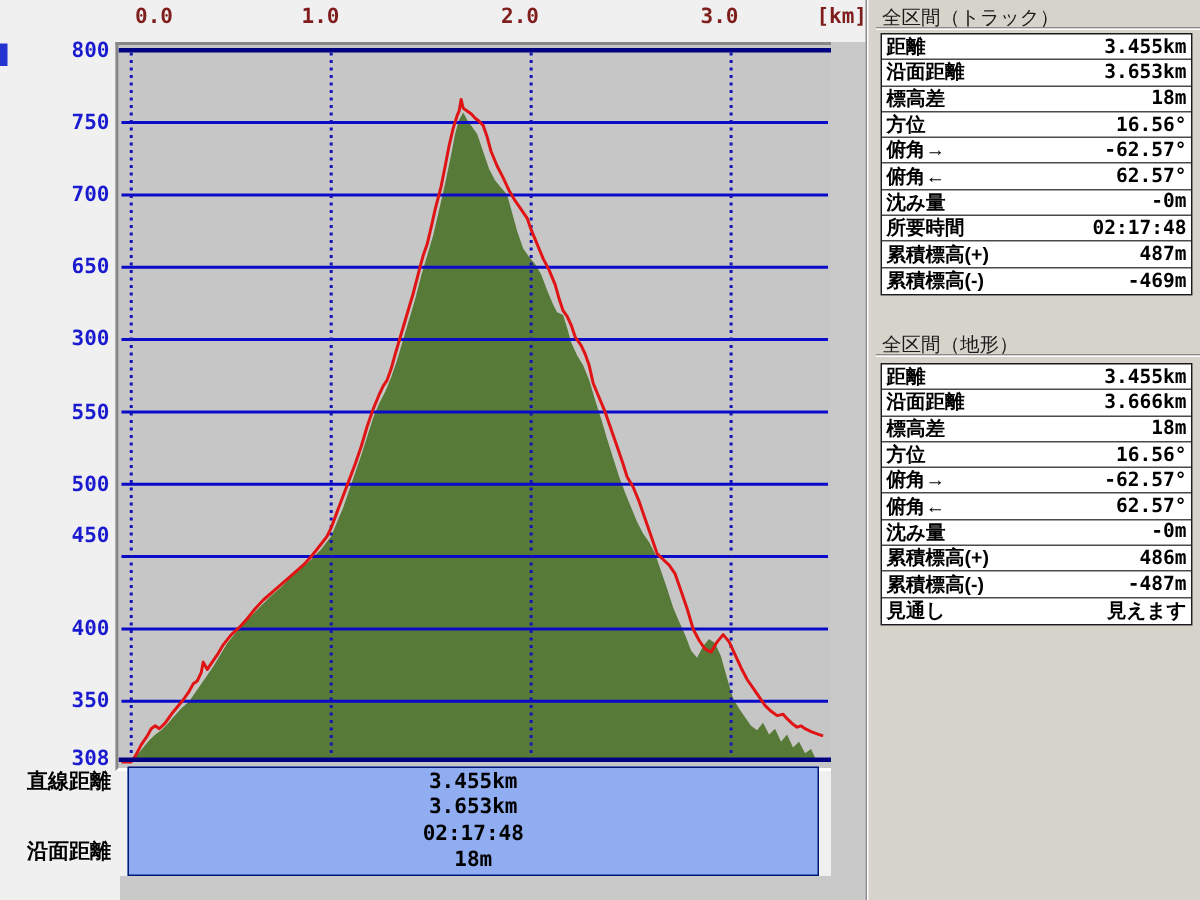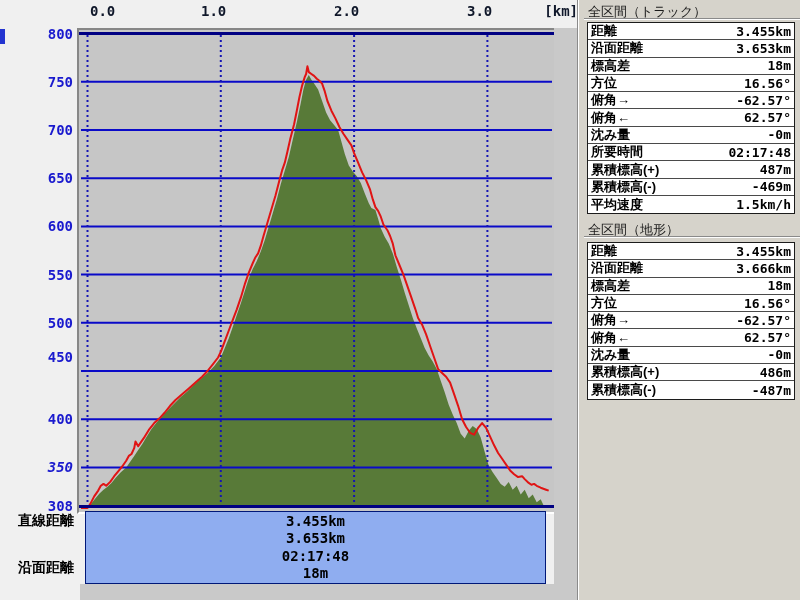--- a/index.html
+++ b/index.html
@@ -2,21 +2,21 @@
 <html><head>
 <meta charset="utf-8">
 <style>
   html,body{margin:0;padding:0;}
   body{width:800px;height:600px;overflow:hidden;background:#f0f0f0;
        font-family:"Liberation Sans",sans-serif;position:relative;}
   .abs{position:absolute;}
   
   #blue-mark{left:0;top:29px;width:5px;height:15px;background:#2334d0;}
   
-  .xtick,#km-label{top:3px;font:700 14px "DejaVu Sans Mono",monospace;color:#0f172a;}
+  .xtick,#km-label{top:3px;font:700 14px "DejaVu Sans Mono",monospace;color:#7f1d1d;}
   .xtick{width:40px;text-align:left;}
   #km-label{left:536px;width:42px;text-align:right;}
   #yticks{left:0;top:0;width:73px;height:492px;}
   .ytick{position:absolute;width:73px;text-align:right;
          font:700 14px "DejaVu Sans Mono",monospace;color:#1a1ace;}
   
   #chart-frame{left:77px;top:28px;width:475px;height:482px;
     border-top:2px solid #878787;border-left:2px solid #878787;
     border-right:2px solid #ffffff;border-bottom:2px solid #ffffff;
     background:#c6c6c6;}
@@ -56,26 +56,26 @@
     <div class="xtick abs" style="left: 201px;">1.0</div>
     <div class="xtick abs" style="left: 334px;">2.0</div>
     <div class="xtick abs" style="left: 467px;">3.0</div>
   </div>
 <div id="km-label" class="abs">[km]</div>
 <div id="yticks" class="abs">
     <div class="ytick" style="top: 26px;">800</div>
     <div class="ytick" style="top: 74px;">750</div>
     <div class="ytick" style="top: 122px;">700</div>
     <div class="ytick" style="top: 170px;">650</div>
-    <div class="ytick" style="top: 218px;">600</div>
+    <div class="ytick" style="top: 218px;">300</div>
     <div class="ytick" style="top: 267px;">550</div>
     <div class="ytick" style="top: 315px;">500</div>
     <div class="ytick" style="top: 349px; text-align: right;">450</div>
     <div class="ytick" style="top: 411px;">400</div>
-    <div class="ytick" style="top: 459px; font-style: italic;">350</div>
+    <div class="ytick" style="top: 459px;">350</div>
     <div class="ytick" style="top: 498px;">308</div>
   </div>
 
 <div id="chart-frame" class="abs">
   <svg id="plot-svg" width="475" height="482">
       <rect x="0" y="0" width="475" height="482" fill="#c6c6c6"></rect>
       <polygon points="2,477 8.5,478.0 12.5,473.2 16.5,468.3 20.5,463.5 24.5,459.7 28.5,456.8 32.5,452.9 36.5,448.1 41.8,442.3 47.2,437.5 51.2,431.7 55.2,425.9 59.2,420.1 63.2,414.3 67.2,407.6 72.5,398.9 77.8,392.2 83.1,386.4 88.5,380.6 95.1,373.8 101.8,367.1 108.5,361.3 115.1,354.5 121.8,348.8 128.5,343.0 135.1,336.2 141.8,327.5 145.8,317.9 149.8,308.3 153.8,296.7 157.8,285.1 161.8,273.5 165.8,261.0 169.8,248.5 173.8,238.8 177.8,231.1 181.8,221.5 185.8,209.9 189.8,196.4 193.8,182.9 197.8,169.4 201.8,153.9 205.8,140.4 209.8,126.9 213.8,109.6 217.8,92.2 221.8,72.9 224.4,59.4 227.1,49.8 229.8,45.0 232.4,49.8 235.1,53.6 239.1,59.4 243.1,71.0 247.1,82.6 251.1,90.3 255.1,95.1 259.1,99.9 261.8,109.6 265.8,124.1 269.8,135.6 273.8,141.4 277.8,146.2 281.8,153.0 285.8,163.6 289.8,173.2 292.4,178.1 296.4,180.0 299.1,188.7 301.8,198.3 305.8,207.0 309.8,213.7 313.8,223.4 317.8,236.9 321.8,249.4 325.8,262.9 329.8,275.5 333.8,288.0 337.8,298.6 341.8,308.3 345.7,317.9 349.7,325.6 353.7,331.4 357.7,339.1 361.7,350.7 365.7,362.3 369.7,374.8 373.7,384.4 377.7,393.1 381.7,403.7 385.7,408.5 389.7,400.8 393.7,396.0 397.7,398.9 401.7,407.6 405.7,422.0 409.7,435.6 413.7,442.3 417.7,448.1 421.7,453.9 425.7,456.8 429.7,451.9 433.7,459.7 437.7,455.8 441.7,464.5 445.7,459.7 449.7,468.3 453.7,464.5 457.7,472.2 461.7,469.3 464.4,475.1 467.1,476.1 467.1,477" fill="#587a38"></polygon>
       <line x1="2" y1="51.72" x2="473" y2="51.72" stroke="#0a0ac8" stroke-width="2"></line>
       <line x1="2" y1="99.94" x2="473" y2="99.94" stroke="#0a0ac8" stroke-width="2"></line>
       <line x1="2" y1="148.16" x2="473" y2="148.16" stroke="#0a0ac8" stroke-width="2"></line>
@@ -150,24 +150,20 @@
         <span class="stat-value">02:17:48</span>
       </div>
       <div class="stats-row">
         <span class="stat-label">累積標高(+)</span>
         <span class="stat-value">487m</span>
       </div>
       <div class="stats-row">
         <span class="stat-label">累積標高(-)</span>
         <span class="stat-value">-469m</span>
       </div>
-      <div class="stats-row">
-        <span class="stat-label">平均速度</span>
-        <span class="stat-value">1.5km/h</span>
-      </div>
     </div>
 
   <div class="panel-title" style="top:221px">全区間（地形）</div>
   <div class="groove" style="top:236px"></div>
   <div class="stats-table" id="panel-table-1" style="top:242px">
       <div class="stats-row">
         <span class="stat-label">距離</span>
         <span class="stat-value">3.455km</span>
       </div>
       <div class="stats-row">
@@ -195,14 +191,18 @@
         <span class="stat-value">-0m</span>
       </div>
       <div class="stats-row">
         <span class="stat-label">累積標高(+)</span>
         <span class="stat-value">486m</span>
       </div>
       <div class="stats-row">
         <span class="stat-label">累積標高(-)</span>
         <span class="stat-value">-487m</span>
       </div>
+      <div class="stats-row">
+        <span class="stat-label">見通し</span>
+        <span class="stat-value">見えます</span>
+      </div>
     </div>
 </div>
 
 </body></html>

